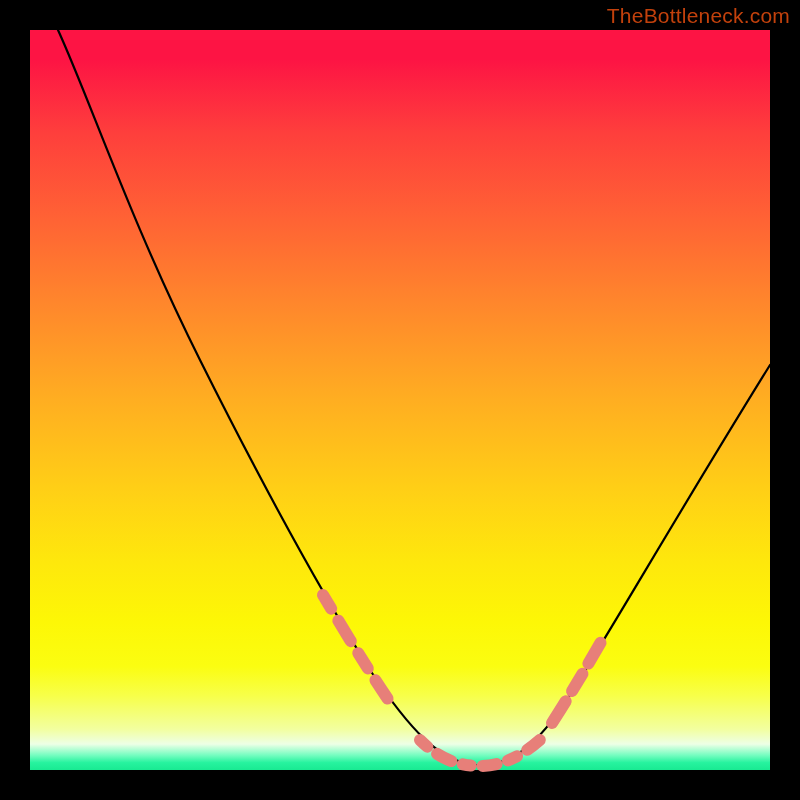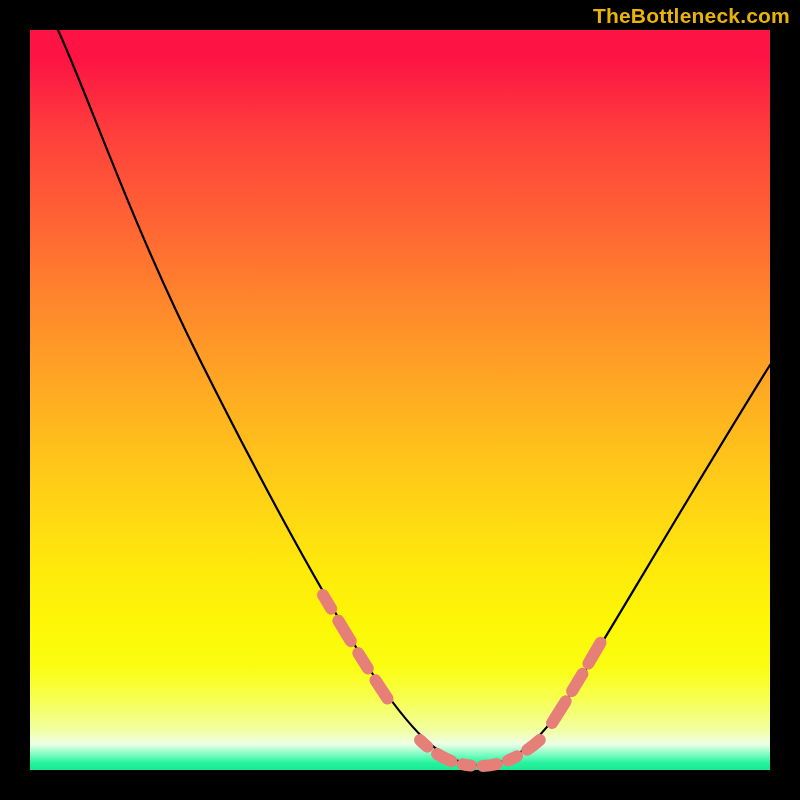--- a/index.html
+++ b/index.html
@@ -40,22 +40,22 @@
       #27f39f 99%,
       #19ea92 100%
     );
   }
   .watermark {
     position: absolute;
     top: 4px;
     right: 10px;
     font-family: Arial, Helvetica, sans-serif;
     font-size: 21px;
-    font-weight: 700;
-    color: #eab308;
+    font-weight: 400;
+    color: #c2410c;
     letter-spacing: 0.2px;
     text-align: center;
   }
   svg.curves {
     position: absolute;
     left: 30px;
     top: 30px;
     width: 740px;
     height: 740px;
     overflow: visible;

